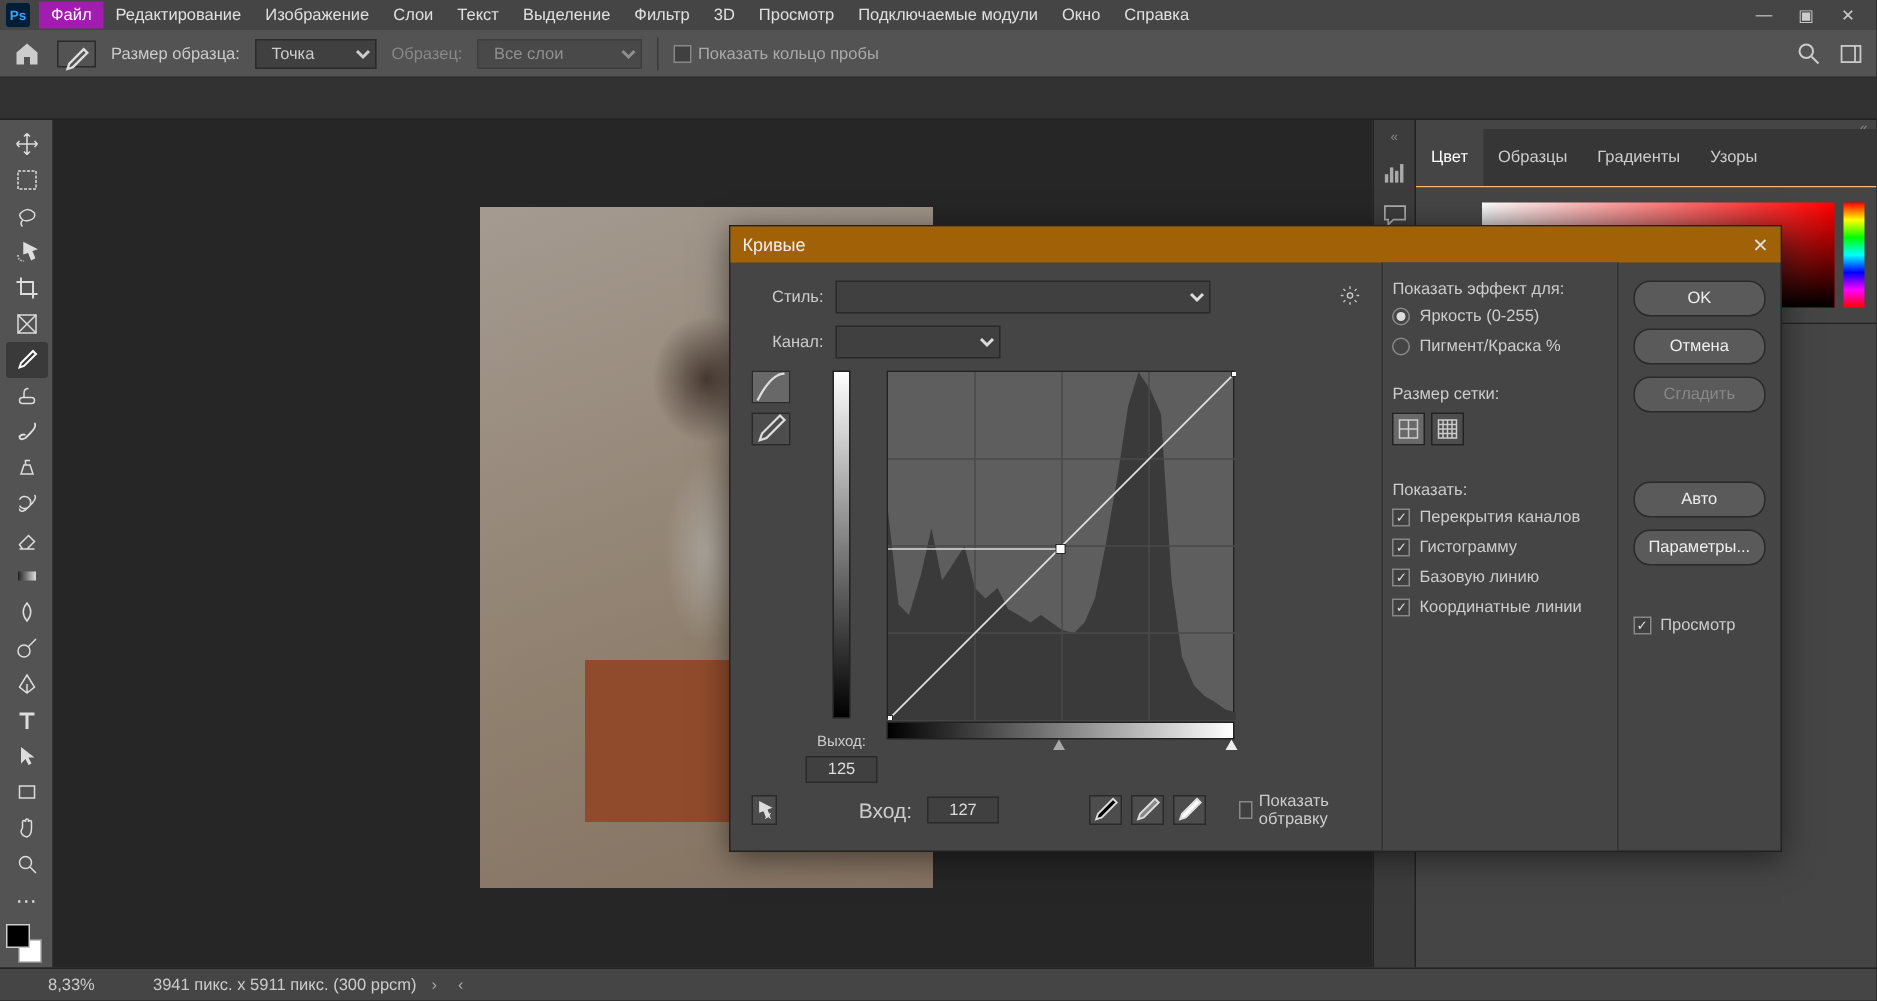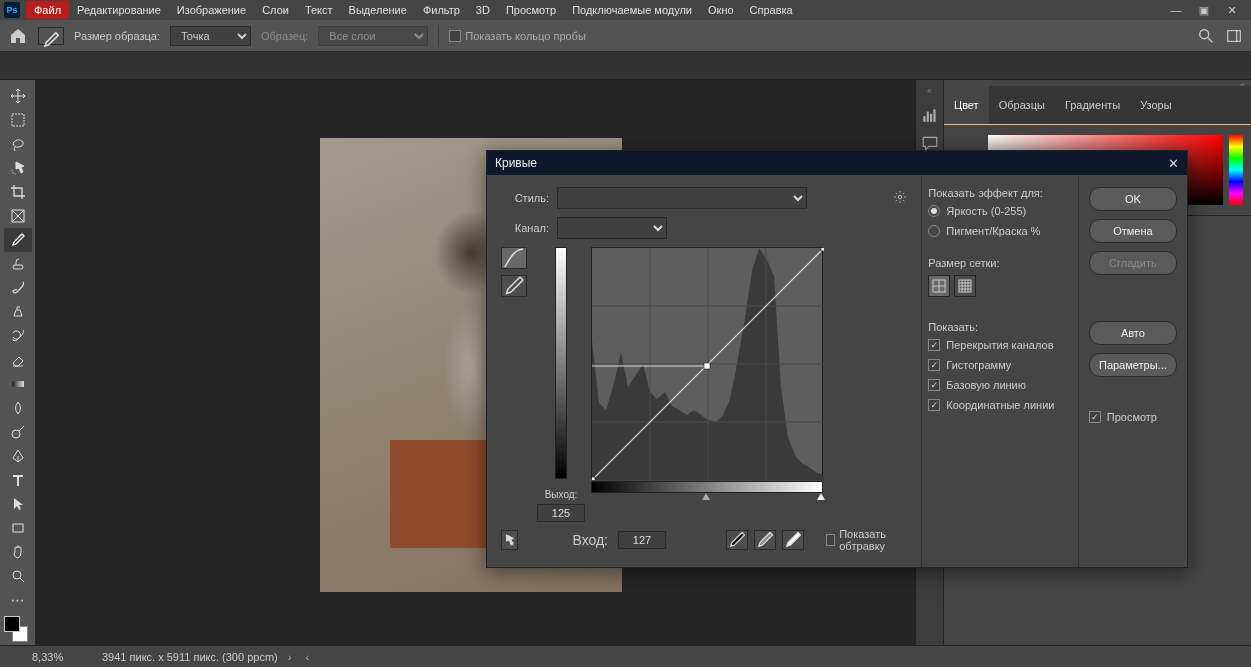--- a/index.html
+++ b/index.html
@@ -2,21 +2,21 @@
 <html><head>
 <meta charset="utf-8">
 <style>
 * { margin: 0; padding: 0; box-sizing: border-box; font-family: 'Segoe UI', Tahoma, sans-serif; user-select: none; }
 body { width: 1251px; height: 667px; background: #323232; color: #cccccc; font-size: 11px; overflow: hidden; position: relative; }
 
 
 .menubar { height: 20px; background: #454545; display: flex; align-items: center; padding: 0 4px; }
 .ps-logo { width: 16px; height: 16px; background: #001e36; color: #31a8ff; font-size: 9px; font-weight: bold; display: flex; align-items: center; justify-content: center; border-radius: 2px; margin-right: 6px; }
 .menubar-item { padding: 3px 8px; color: #e0e0e0; font-size: 11px; cursor: pointer; }
-.menubar-item.active { background: #b91c1c; color: #fff; }
+.menubar-item.active { background: #a21caf; color: #fff; }
 .window-controls { margin-left: auto; display: flex; gap: 14px; padding-right: 8px; }
 .window-ctrl { width: 14px; height: 14px; color: #ccc; display: flex; align-items: center; justify-content: center; cursor: pointer; }
 
 
 .optionsbar { height: 32px; background: #535353; display: flex; align-items: center; padding: 0 8px; gap: 10px; border-bottom: 1px solid #2a2a2a; }
 .home-icon { width: 20px; height: 20px; display: flex; align-items: center; justify-content: center; }
 .tool-preset { width: 26px; height: 18px; background: #535353; border: 1px solid #2a2a2a; }
 .opt-label { color: #ccc; font-size: 11px; }
 .opt-select { background: #404040; border: 1px solid #2a2a2a; color: #ccc; padding: 2px 24px 2px 6px; font-size: 11px; height: 20px; }
 .opt-label.dim { color: #888; }
@@ -63,21 +63,21 @@
 .hue-strip { width: 14px; height: 70px; background: linear-gradient(to bottom, #f00, #ff0, #0f0, #0ff, #00f, #f0f, #f00); }
 .panel-divider { height: 1px; background: #222; }
 
 
 .statusbar { position: absolute; bottom: 0; left: 0; right: 0; height: 22px; background: #454545; display: flex; align-items: center; padding: 0 8px; font-size: 11px; color: #ccc; border-top: 1px solid #222; gap: 10px; }
 .status-zoom { width: 60px; margin-left: 24px; }
 .status-arrow { color: #aaa; cursor: pointer; }
 
 
 .dialog { position: absolute; left: 486px; top: 150px; width: 702px; height: 418px; background: #454545; border: 1px solid #222; box-shadow: 0 4px 20px rgba(0,0,0,0.5); z-index: 50; }
-.dlg-title { height: 24px; background: #0f172a; display: flex; align-items: center; padding: 0 8px; color: #eee; font-size: 12px; }
+.dlg-title { height: 24px; background: #a16207; display: flex; align-items: center; padding: 0 8px; color: #eee; font-size: 12px; }
 .dlg-title .spacer { flex: 1; }
 .dlg-close { cursor: pointer; color: #ddd; font-size: 13px; }
 .dlg-body { position: absolute; top: 24px; left: 0; right: 0; bottom: 0; display: flex; }
 
 .dlg-left { flex: 1; padding: 12px 14px; }
 .dlg-row { display: flex; align-items: center; gap: 8px; margin-bottom: 8px; }
 .dlg-row label { width: 48px; text-align: right; color: #ccc; font-size: 11px; }
 .dlg-select { background: #404040; border: 1px solid #2a2a2a; color: #ddd; padding: 18px 24px 2px 6px; font-size: 11px; height: 20px; }
 .dlg-select.style { width: 250px; }
 .dlg-select.channel { width: 110px; }

